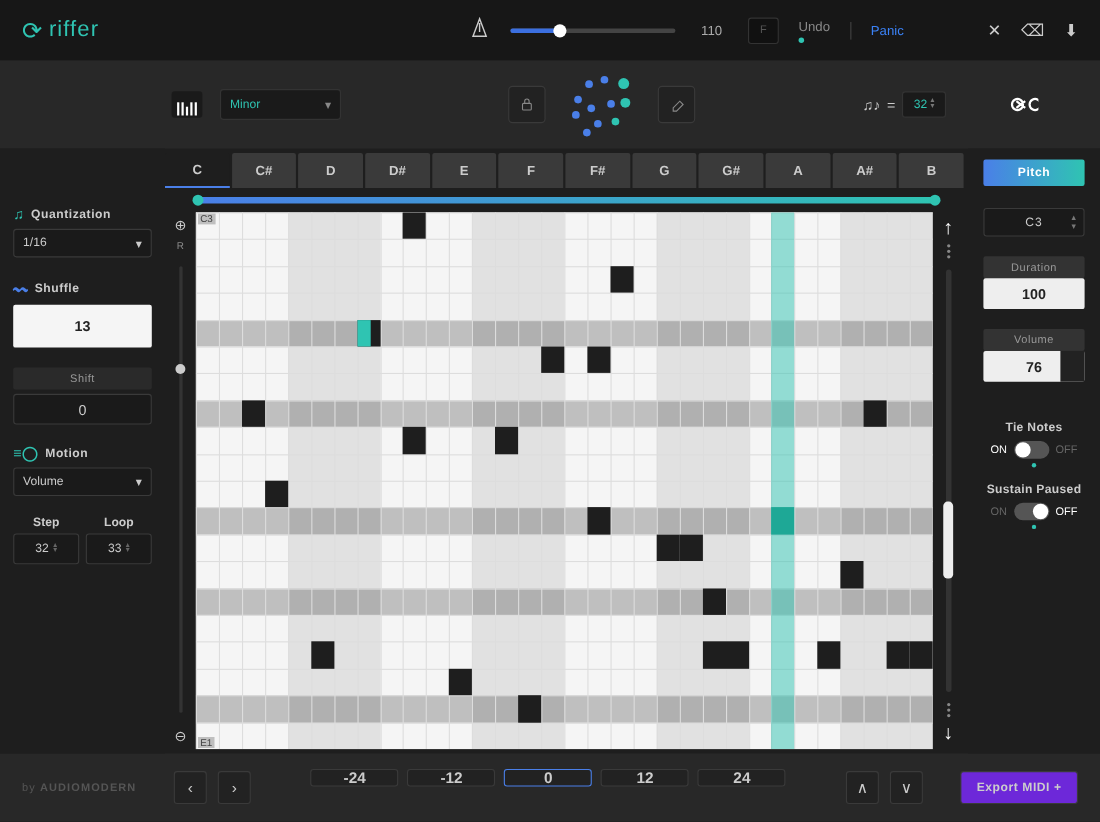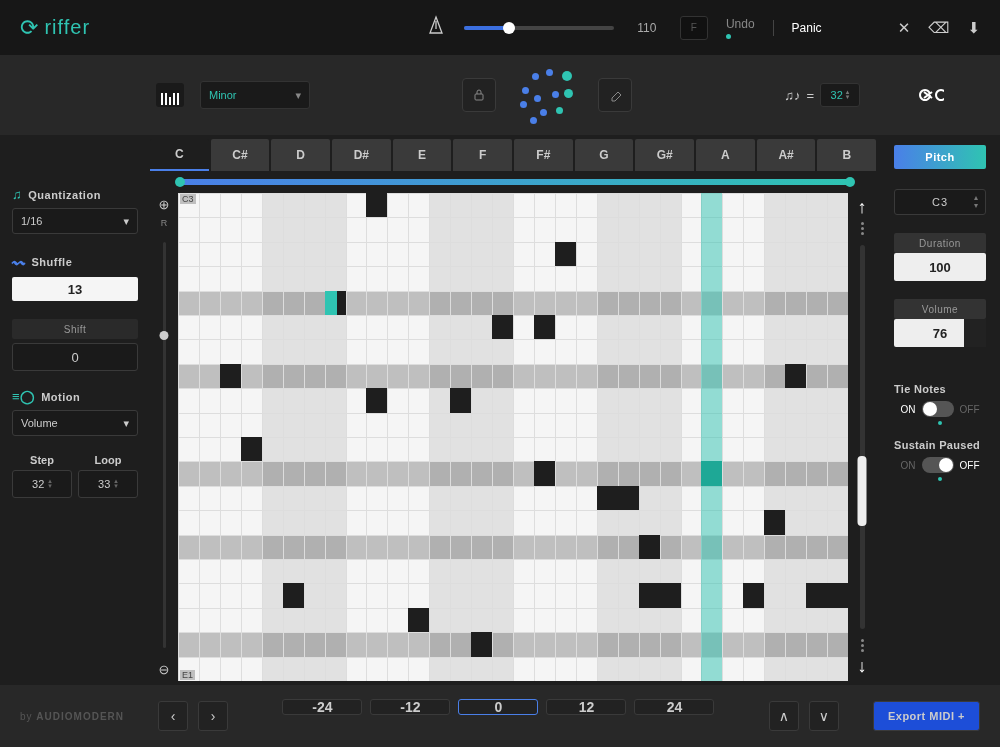--- a/index.html
+++ b/index.html
@@ -12,21 +12,21 @@
   .logo-text{color:#2fc4b2;font-size:20px;letter-spacing:1px}
   .spacer{flex:1}
   .metro-icon{font-size:20px;color:#ccc}
   .tempo-slider{width:150px;height:4px;background:#444;position:relative;border-radius:2px}
   .tempo-fill{position:absolute;left:0;top:0;height:100%;width:30%;background:#3b6fe0;border-radius:2px}
   .tempo-thumb{position:absolute;left:30%;top:50%;transform:translate(-50%,-50%);width:12px;height:12px;border-radius:50%;background:#fff}
   .tempo-val{color:#aaa;width:30px;text-align:center}
   .dark-box{width:28px;height:24px;background:#111;border:1px solid #333;border-radius:3px;display:flex;align-items:center;justify-content:center;color:#555;font-size:10px}
   .undo{color:#888}
   .sep{width:1px;height:16px;background:#444}
-  .panic{color:#ffffff}
+  .panic{color:#3b82f6}
   .undo-dot{width:5px;height:5px;border-radius:50%;background:#2fc4b2;margin-top:3px}
   .ico-btn{color:#ccc;font-size:15px;cursor:pointer}
   
   
   .toolbar{height:80px;background:#282828;display:flex;align-items:center;padding:0 30px;gap:16px}
   .kb-icon{width:28px;height:24px;background:#1a1a1a;border-radius:3px;display:flex;align-items:flex-end;justify-content:center;padding:2px}
   .kb-icon span{width:2px;height:12px;background:#fff;margin:0 1px}
   .scale-select{width:110px;height:28px;background:#1a1a1a;border:1px solid #333;border-radius:3px;display:flex;align-items:center;padding:0 8px;color:#2fc4b2;font-size:11px;justify-content:space-between}
   .sq-btn{width:34px;height:34px;background:#222;border:1px solid #3a3a3a;border-radius:4px;display:flex;align-items:center;justify-content:center;color:#888;font-size:15px}
   .dice-area{width:70px;height:60px;position:relative}
@@ -36,21 +36,21 @@
   .inf-icon{color:#fff;font-size:26px}
   
   
   .main{display:flex;height:calc(100% - 55px - 80px - 62px)}
   
   
   .left{width:150px;padding:12px;background:#1e1e1e}
   .label-row{display:flex;align-items:center;gap:6px;font-size:11px;font-weight:bold;letter-spacing:0.5px;margin-bottom:6px}
   .label-row .ic{font-size:13px}
   .sel{width:100%;height:26px;background:#1a1a1a;border:1px solid #3a3a3a;border-radius:3px;display:flex;align-items:center;justify-content:space-between;padding:0 8px;font-size:11px;color:#ccc;margin-bottom:18px}
-  .num-in{width:100%;height:24px;background:#f5f5f5;color:#222;display:flex;align-items:center;justify-content:center;font-size:13px;font-weight:bold;border-radius:2px;margin-bottom:18px}
+  .num-in{width:100%;height:39px;background:#f5f5f5;color:#222;display:flex;align-items:center;justify-content:center;font-size:13px;font-weight:bold;border-radius:2px;margin-bottom:18px}
   .lbl-box{width:100%;height:20px;background:#2a2a2a;display:flex;align-items:center;justify-content:center;font-size:10px;color:#999;border-radius:2px;margin-bottom:4px;letter-spacing:0.5px}
   .num-dark{width:100%;height:28px;background:#1a1a1a;border:1px solid #3a3a3a;display:flex;align-items:center;justify-content:center;font-size:13px;color:#ccc;border-radius:3px;margin-bottom:18px}
   .pair{display:flex;gap:6px}
   .pair>div{flex:1}
   .small-lbl{text-align:center;font-size:11px;font-weight:bold;margin-bottom:4px}
   .spin{height:28px;background:#1a1a1a;border:1px solid #3a3a3a;border-radius:3px;display:flex;align-items:center;justify-content:center;color:#ccc;font-size:11px;gap:4px}
   
   
   .center{flex:1;display:flex;flex-direction:column;padding-top:4px}
   .note-tabs{display:flex;height:32px;gap:2px;padding-right:4px}
@@ -84,31 +84,31 @@
   .pitch-btn{width:100%;height:24px;background:linear-gradient(90deg,#4a7fe8,#2fc4b2);color:#fff;display:flex;align-items:center;justify-content:center;font-size:11px;font-weight:bold;border-radius:2px;margin-bottom:20px;letter-spacing:0.5px}
   .val-sel{width:100%;height:26px;background:#1a1a1a;border:1px solid #3a3a3a;border-radius:3px;display:flex;align-items:center;justify-content:center;font-size:11px;color:#ccc;margin-bottom:18px;position:relative;letter-spacing:1px}
   .val-sel .ar{position:absolute;right:6px;font-size:8px;color:#777;line-height:1}
   .hdr{width:100%;height:20px;background:#333;display:flex;align-items:center;justify-content:center;font-size:10px;color:#999;border-radius:2px;letter-spacing:0.5px}
   .bar-val{width:100%;height:28px;background:#eee;color:#222;font-size:13px;font-weight:bold;border-radius:2px;margin-bottom:18px;position:relative;display:flex;align-items:center;justify-content:center}
   .bar-val .fill{position:absolute;right:0;top:0;bottom:0;background:#222}
   .bar-val span{position:relative}
   .tog-row{display:flex;align-items:center;justify-content:center;gap:6px;font-size:10px;margin-bottom:4px}
   .toggle{width:32px;height:16px;background:#555;border-radius:8px;position:relative}
   .toggle .knob{position:absolute;width:14px;height:14px;background:#fff;border-radius:50%;top:1px}
-  .tog-lbl{font-size:11px;font-weight:bold;letter-spacing:0.3px;margin-bottom:6px}
+  .tog-lbl{text-align:center;font-size:11px;font-weight:bold;letter-spacing:0.3px;margin-bottom:6px}
   .tdot{width:4px;height:4px;border-radius:50%;background:#2fc4b2;margin:4px auto 14px}
   
   
   .bottom{height:62px;background:#282828;display:flex;align-items:center;padding:0 20px;gap:10px}
   .brand{color:#555;font-size:10px;letter-spacing:1px}
   .brand b{color:#555}
   .nav-btn{width:30px;height:30px;background:#222;border:1px solid #3a3a3a;border-radius:3px;display:flex;align-items:center;justify-content:center;font-size:14px}
   .oct-btn{width:80px;height:16px;background:#222;border:1px solid #3a3a3a;border-radius:3px;display:flex;align-items:center;justify-content:center;font-size:14px;font-weight:bold;color:#ccc}
   .oct-btn.sel{border-color:#4a7fe8}
-  .export-btn{padding:0 14px;height:30px;background:#1d4ed8;border:1px solid #3a3a3a;border-radius:3px;display:flex;align-items:center;justify-content:center;font-size:11px;font-weight:bold;letter-spacing:0.5px}
+  .export-btn{padding:0 14px;height:30px;background:#6d28d9;border:1px solid #3a3a3a;border-radius:3px;display:flex;align-items:center;justify-content:center;font-size:11px;font-weight:bold;letter-spacing:0.5px}
 </style>
 </head>
 <body>
 
 <div class="topbar">
   <div class="logo">
     <span class="logo-icon">⟳</span>
     <span class="logo-text">riffer</span>
   </div>
   <div class="spacer"></div>

